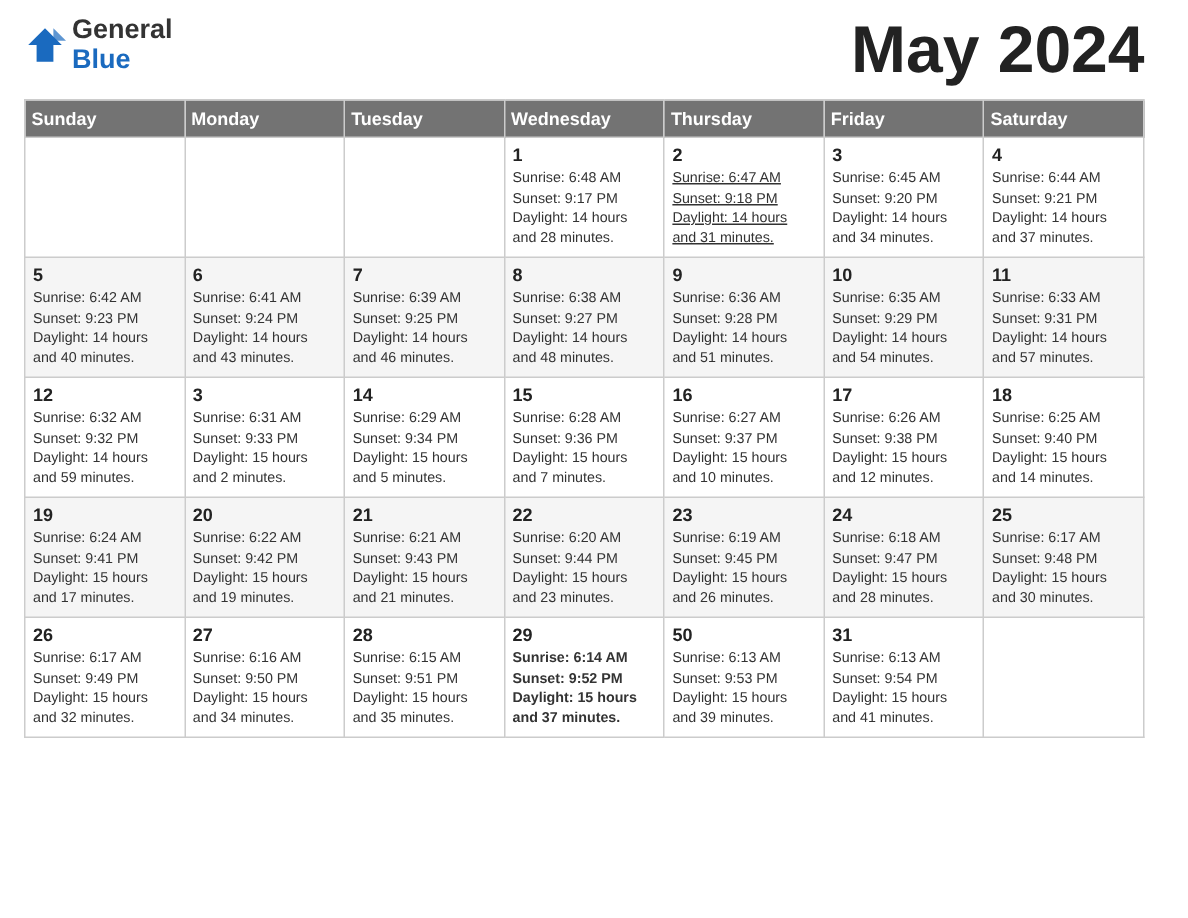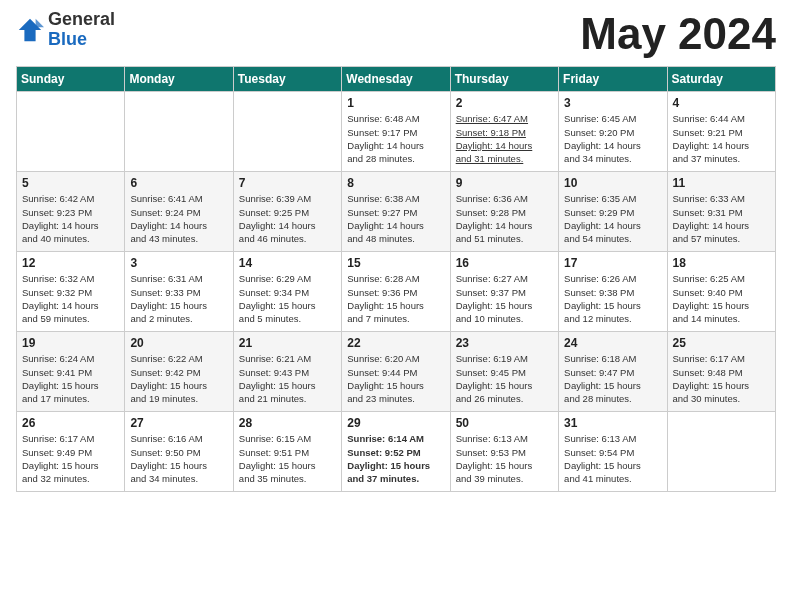--- a/index.html
+++ b/index.html
@@ -7,21 +7,21 @@
       font-family: Arial, sans-serif;
       background: #fff;
       width: 792px;
       min-height: 612px;
       padding: 0;
     }
     .page {
       width: 792px;
       min-height: 612px;
       background: #fff;
-      padding: 10px 16px 16px 16px;
+      padding: 10px 29px 16px 16px;
     }
     .header {
       display: flex;
       justify-content: space-between;
       align-items: flex-start;
       margin-bottom: 8px;
     }
     .logo {
       display: flex;
       align-items: center;
@@ -50,21 +50,21 @@
     .title-location {
       font-size: 16px;
       color: #444;
     }
     table {
       width: 100%;
       border-collapse: collapse;
       table-layout: fixed;
     }
     thead tr th {
-      background-color: #0f766e;
+      background-color: #737373;
       color: #fff;
       font-size: 12px;
       font-weight: bold;
       padding: 5px 4px;
       text-align: left;
       border: 1px solid #ccc;
     }
     tbody tr td {
       vertical-align: top;
       border: 1px solid #ccc;

